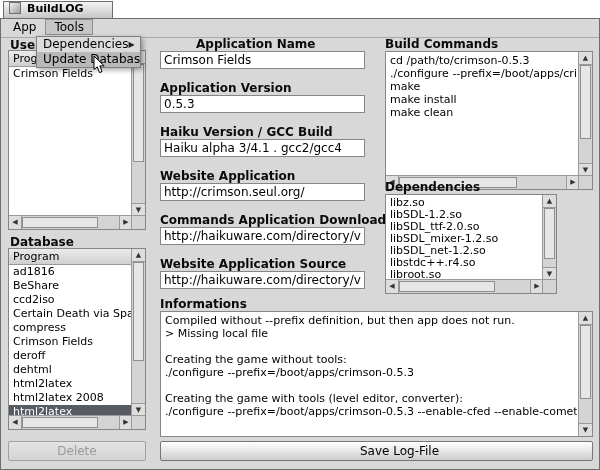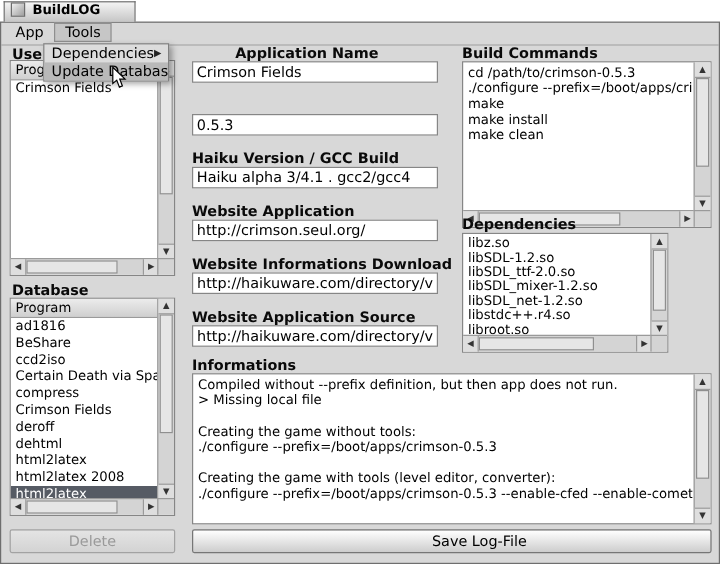--- a/index.html
+++ b/index.html
@@ -136,29 +136,30 @@
         <div class="sb-right">▶</div>
       </div>
       <div class="corner"></div>
     </div>
 
     <div class="btn disabled" style="left:7px; top:422px; width:138px;">Delete</div>
 
     <div class="lbl" style="left:159px; top:18px;margin-left:36px;">Application Name</div>
     <input class="field" style="left: 159px; top: 32px;" value="Crimson Fields">
 
+    <div class="lbl" style="left:159px; top:62px;">Application Version</div>
     <input class="field" style="left: 159px; top: 76px;" value="0.5.3">
 
     <div class="lbl" style="left:159px; top:106px;">Haiku Version / GCC Build</div>
     <input class="field" style="left: 159px; top: 120px;" value="Haiku alpha 3/4.1 . gcc2/gcc4">
 
     <div class="lbl" style="left:159px; top:150px;">Website Application</div>
     <input class="field" style="left: 159px; top: 164px;" value="http://crimson.seul.org/">
 
-    <div class="lbl" style="left:159px; top:194px;">Website Informations Download</div>
+    <div class="lbl" style="left:159px; top:194px;">Commands Application Download</div>
     <input class="field" style="left: 159px; top: 208px;" value="http://haikuware.com/directory/view-details">
 
     <div class="lbl" style="left:159px; top:238px;">Website Application Source</div>
     <input class="field" style="left: 159px; top: 252px;" value="http://haikuware.com/directory/view-details">
 
     <div class="lbl" style="left:384px; top:18px;">Build Commands</div>
     <div class="box" style="left:384px; top:32px; width:208px; height:139px;">
       <div class="text-content">cd /path/to/crimson-0.5.3
 ./configure --prefix=/boot/apps/crimson-0.5.3
 make

